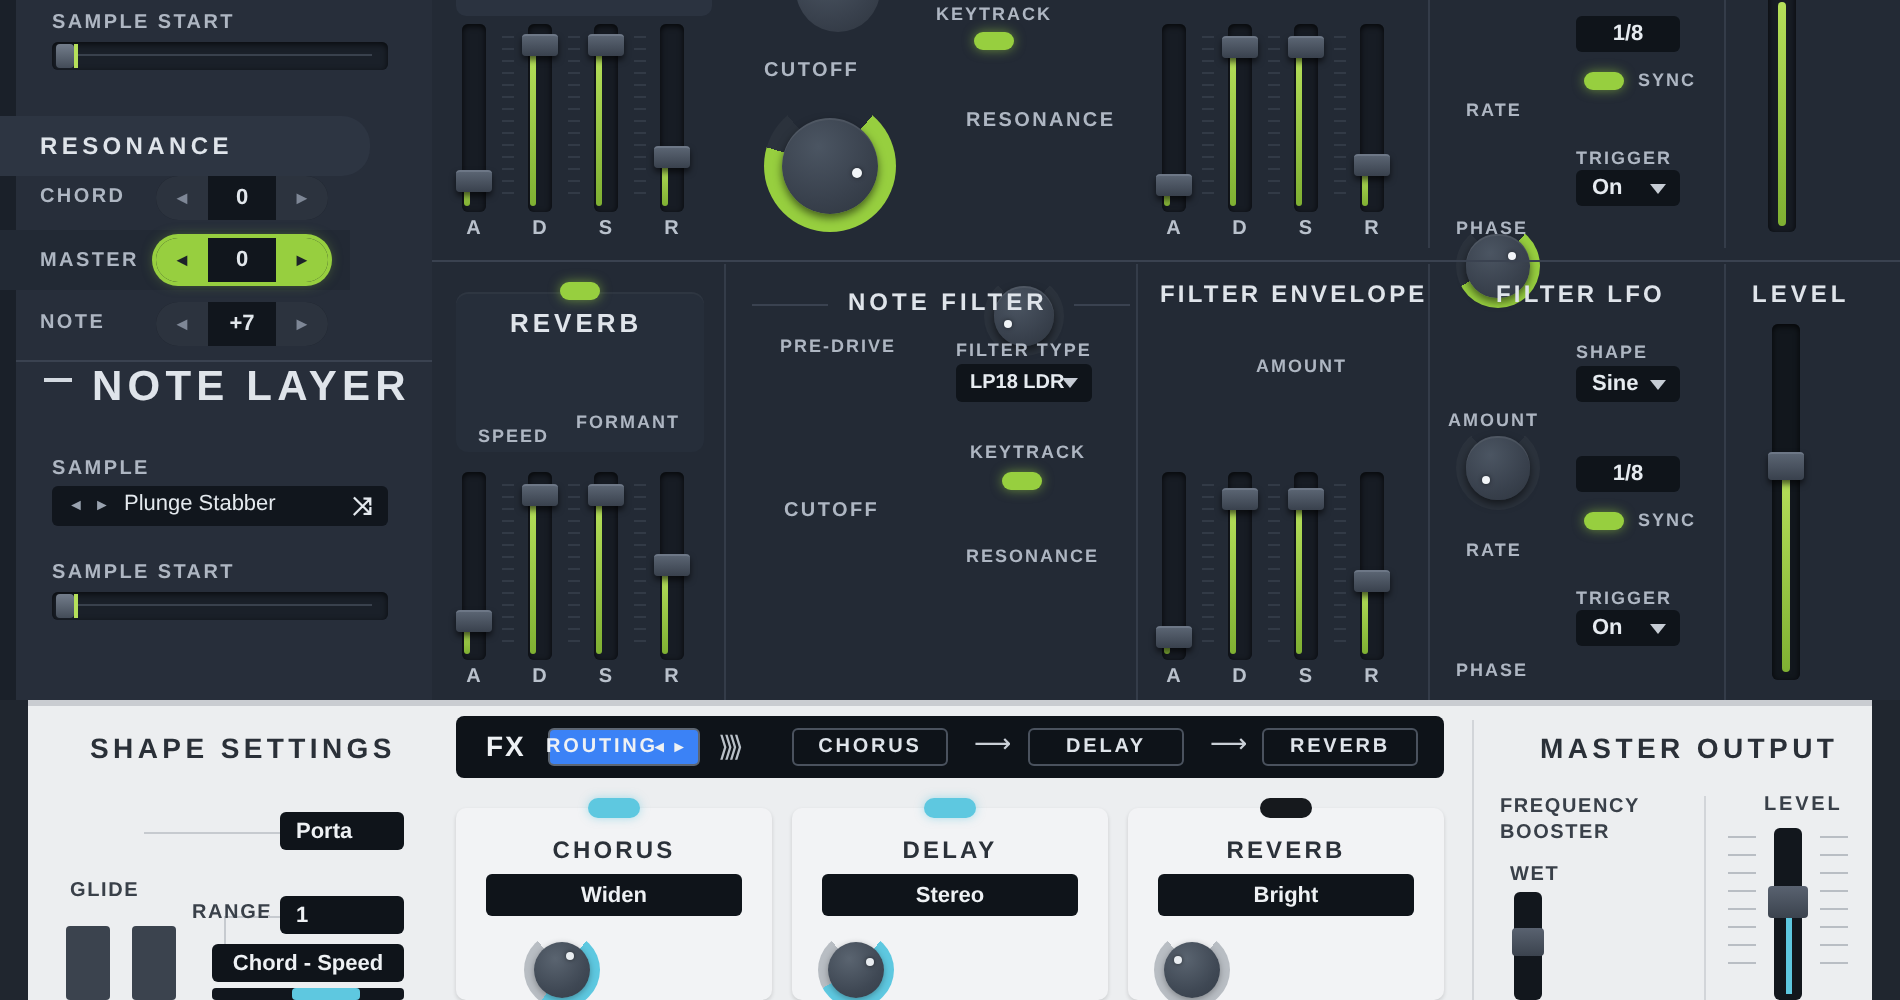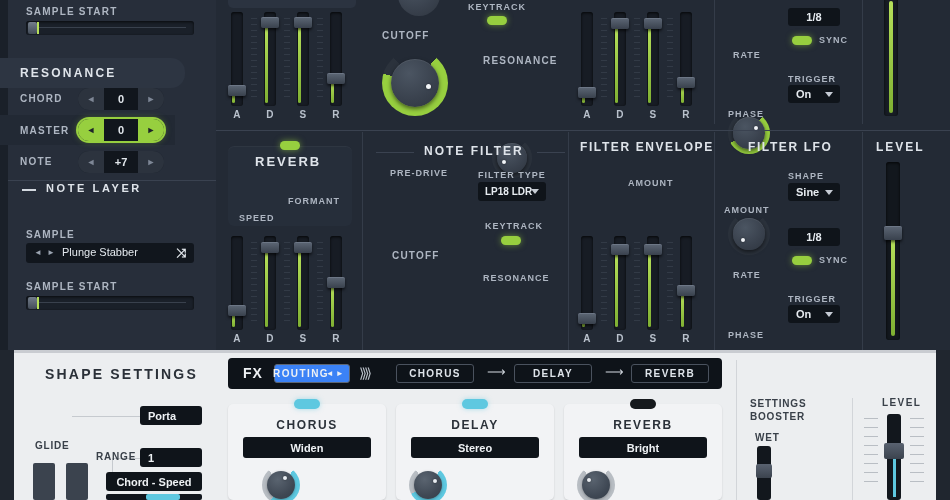--- a/index.html
+++ b/index.html
@@ -219,21 +219,21 @@
 
   <div class="abs lbl" style="left:20px;top:156px;">NOTE</div>
   <div class="stepper" style="left:78px;top:151px;width:86px;">
     <div class="ar">◄</div>
     <div class="val">+7</div>
     <div class="ar">►</div>
   </div>
 
   <div class="hdr-line" style="left:8px;top:180px;width:208px;"></div>
   <div class="abs" style="left:22px;top:189px;width:14px;height:2px;background:#d3d9e0;"></div>
-  <div class="abs title" style="left:46px;top:182px;font-size:11px;letter-spacing:2.6px;">NOTE LAYER</div>
+  <div class="abs title" style="left:46px;top:182px;font-size:21px;letter-spacing:2.6px;">NOTE LAYER</div>
 
   <div class="abs lbl" style="left:26px;top:229px;">SAMPLE</div>
   <div class="abs" style="left:26px;top:243px;width:168px;height:20px;background:#11161d;border-radius:3px;">
     <div class="abs" style="left:8px;top:5px;color:#9aa3b0;font-size:8px;">◄</div>
     <div class="abs" style="left:21px;top:5px;color:#9aa3b0;font-size:8px;">►</div>
     <div class="abs" style="left:36px;top:3px;color:#e4e9ee;font-size:11px;">Plunge Stabber</div>
     <div class="abs" style="right:8px;top:3px;color:#e4e9ee;font-size:12px;font-weight:700;">⤨</div>
   </div>
 
   <div class="abs lbl" style="left:26px;top:281px;">SAMPLE START</div>
@@ -450,21 +450,21 @@
       <div class="ring" style="background: conic-gradient(from 40deg, rgb(151, 207, 63) 0deg, rgb(151, 207, 63) 61.6deg, rgb(43, 50, 60) 61.6deg, rgb(43, 50, 60) 280deg, transparent 280deg); border-radius: 50%; transform: rotate(0deg);"></div>
       <div class="cap" style="left: 5.2px; top: 5.2px; width: 29.6px; height: 29.6px;"></div>
       <div class="dot sm" style="left: 9.09133px; top: 15.7739px;"></div>
     </div>
   <div class="abs lbl sm" style="left:239px;top:213px;">SPEED</div>
   <div id="formantKnob" class="knob abs" style="left:296px;top:172px;width:40px;height:40px;">
       <div class="ring" style="background: conic-gradient(from 40deg, rgb(43, 50, 60) 0deg, rgb(43, 50, 60) 140deg, rgb(43, 50, 60) 140deg, rgb(43, 50, 60) 280deg, transparent 280deg); border-radius: 50%; transform: rotate(0deg);"></div>
       <div class="cap" style="left: 5.2px; top: 5.2px; width: 29.6px; height: 29.6px;"></div>
       <div class="dot sm" style="left: 17.5px; top: 8.916px;"></div>
     </div>
-  <div class="abs lbl sm" style="left:288px;top:196px;">FORMANT</div>
+  <div class="abs lbl sm" style="left:288px;top:206px;">FORMANT</div>
 
   <div id="ampEnvMid" class="abs" style="left:228px;top:236px;width:128px;height:110px;">
       <div class="fader-col" style="left: 0px; top: 0px; height: 94px;">
         <div class="fader-track" style="top: 0px; height: 94px;"></div>
         <div class="fader-fill" style="height: 14.4px;"></div>
         <div class="fader-cap" style="top: 68.6px;"></div>
         <div class="fader-name" style="top: 97px;">A</div>
       </div>
       <div class="ticks" style="left: 23px; top: 6px;">
         <i></i>
@@ -759,22 +759,23 @@
     </div>
     <div id="revK0" class="knob lknob abs" style="left:13px;top:62px;width:38px;height:38px;">
         <div class="ring" style="background: conic-gradient(from 40deg, rgb(184, 189, 195) 0deg, rgb(184, 189, 195) 84deg, rgb(184, 189, 195) 84deg, rgb(184, 189, 195) 280deg, transparent 280deg); border-radius: 50%; transform: rotate(0deg);"></div>
         <div class="cap" style="left: 4.94px; top: 4.94px; width: 28.12px; height: 28.12px;"></div>
         <div class="dot sm" style="left: 9.73936px; top: 11.9399px;"></div>
       </div>
 
   </div>
 
   <div class="vline" style="left:736px;top:360px;height:140px;"></div>
-
-  <div class="abs llbl" style="left:750px;top:398px;">SETTINGS</div>
+  <div class="abs ltitle" style="left:770px;top:366px;">MASTER OUTPUT</div>
+
+  <div class="abs llbl" style="left:750px;top:398px;">FREQUENCY</div>
   <div class="abs llbl" style="left:750px;top:411px;">BOOSTER</div>
   <div class="abs llbl" style="left:755px;top:432px;">WET</div>
   <div class="lfader-track" style="left:757px;top:446px;width:14px;height:54px;">
       <div style="position: absolute; left: -1px; top: 18px; width: 16px; height: 14px; border-radius: 2px; background: linear-gradient(rgb(89, 98, 112), rgb(59, 67, 78));"></div>
     </div>
 
   <div class="abs llbl" style="left:802px;top:505px;font-style:italic;">TOP</div>
 
   <div class="vline" style="left:852px;top:398px;height:102px;"></div>
   <div class="abs llbl" style="left:882px;top:397px;letter-spacing:1.4px;">LEVEL</div>

